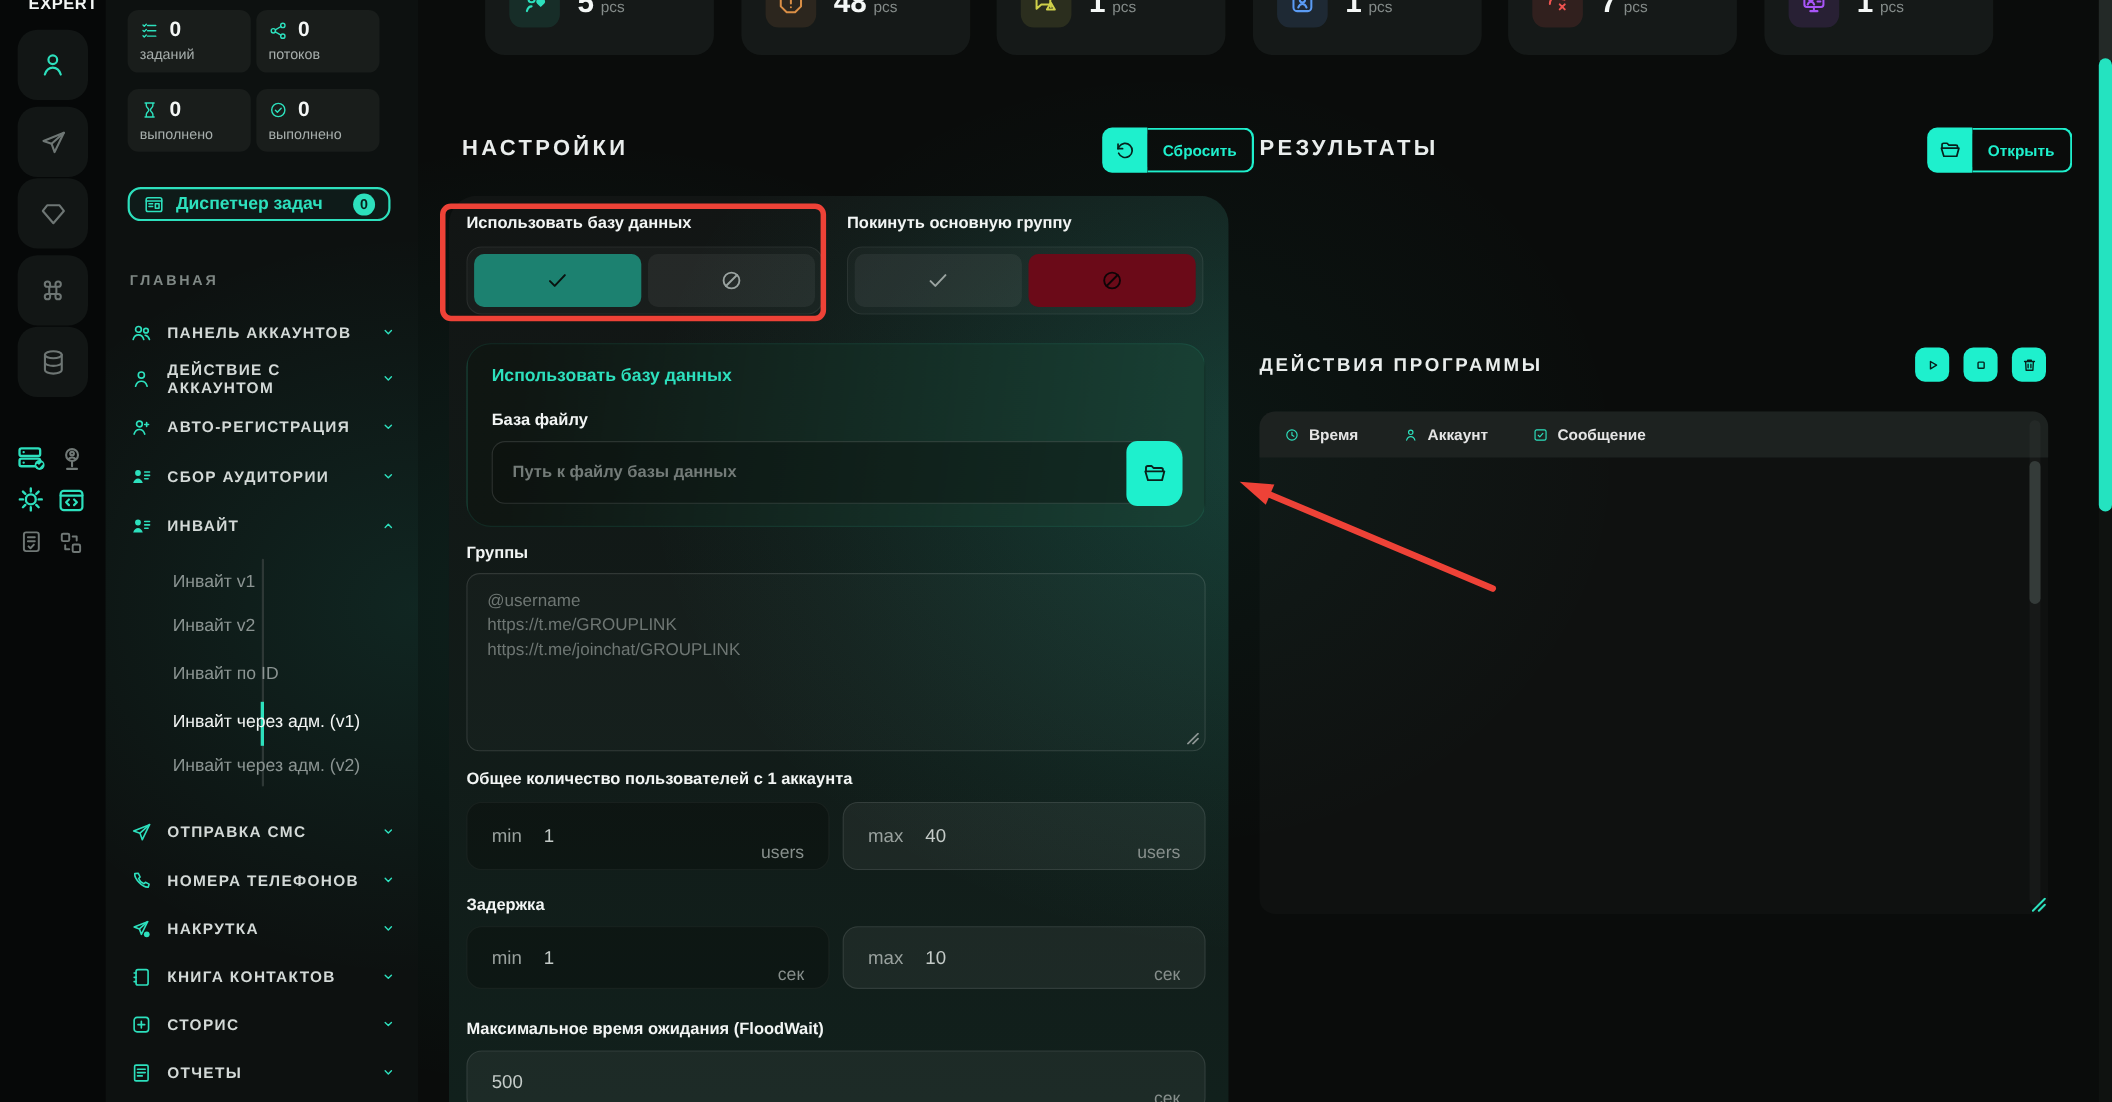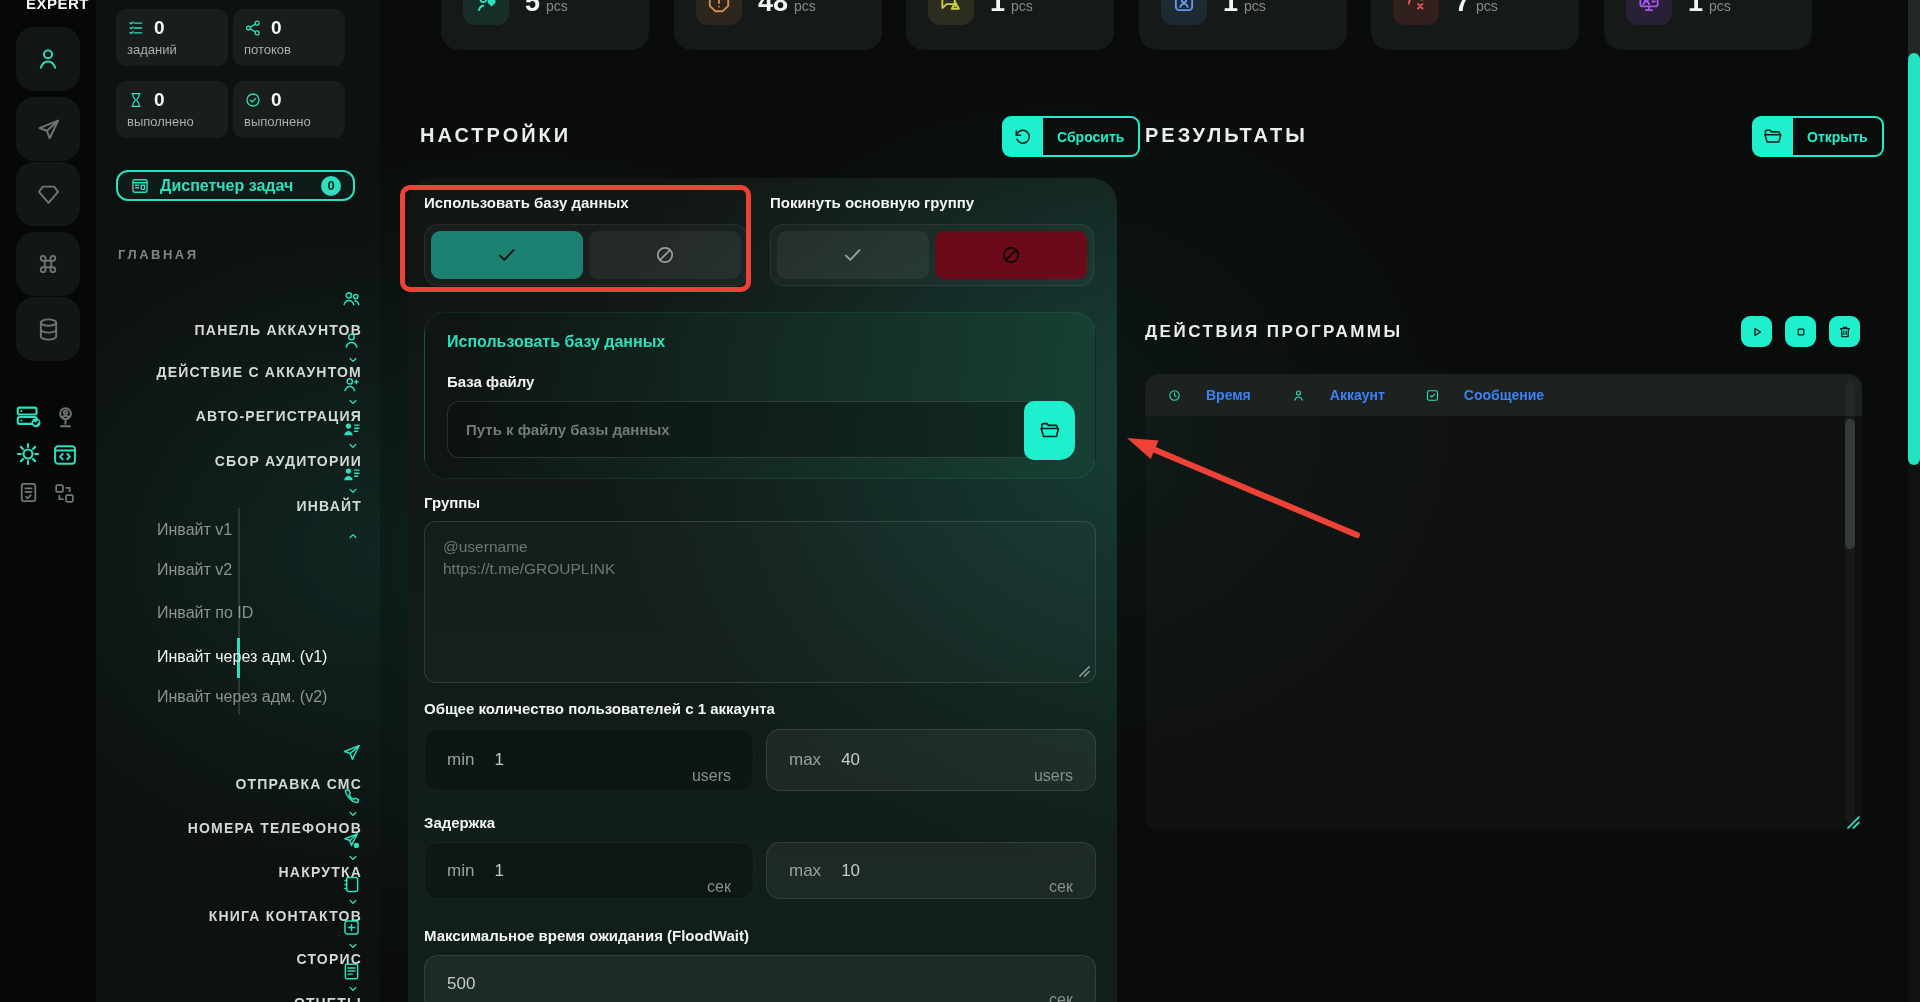--- a/index.html
+++ b/index.html
@@ -27,21 +27,21 @@
   .stat-mini { width:112px; height:57px; border-radius:10px; background:#191d1b; padding:8px 11px; }
   .stat-mini .row { display:flex; align-items:center; gap:9px; color:#2de0bd; }
   .stat-mini .val { color:#f4f7f6; font-size:19px; font-weight:700; }
   .stat-mini .lbl { color:#a7aeac; font-size:13px; margin-top:3px; }
   #task-btn { left:116px; top:170px; width:239px; height:31px; border:2px solid #2de0bd; border-radius:12px;
     background:rgba(45,224,189,0.05); color:#2de0bd; display:flex; align-items:center; gap:10px; padding:0 12px; cursor:pointer; }
   #task-btn .t { font-size:16px; font-weight:700; }
   #task-btn .badge { margin-left:auto; width:20px; height:20px; border-radius:50%; background:#2de0bd; color:#07211c;
     font-size:13px; font-weight:700; display:flex; align-items:center; justify-content:center; }
   .section-lbl { color:#7f8885; font-size:13px; font-weight:700; letter-spacing:2.5px; }
-  .nav-item { left:118px; width:244px; height:28px; display:flex; align-items:flex-end; gap:13px; cursor:pointer;flex-direction:column; }
+  .nav-item { left:118px; width:244px; height:28px; display:flex; align-items:center; gap:13px; cursor:pointer; }
   .nav-item .ni { color:#2de0bd; flex:0 0 auto; }
   .nav-item .nl { color:#d3d9d7; font-size:14px; font-weight:700; letter-spacing:1.2px; }
   .nav-item .chev { margin-left:auto; color:#2de0bd; }
   .sub-item { left:157px; width:200px; height:24px; display:flex; align-items:center;
     color:#8b9492; font-size:16px; cursor:pointer; }
   .sub-item.active { color:#f2f5f4; }
   #sub-line { left:142px; top:508px; width:2px; height:207px; background:#2e3836; border-radius:1px; }
   #sub-active-bar { left:141px; top:638px; width:3px; height:40px; background:#2de0bd; }
 
   
@@ -93,21 +93,21 @@
   .range-input .pre { color:#99a19e; font-size:17px; }
   .range-input .val { color:#c4cbc8; font-size:17px; margin-left:20px; }
   .range-input .suf { margin-left:auto; color:#878f8c; font-size:16px;margin-top:32px; }
 
   
   .actions-title { color:#e9edec; font-size:17px; font-weight:700; letter-spacing:2.5px; }
   .act-btn { width:31px; height:31px; border-radius:9px; background:#1ef0cd; color:#07211c;
     display:flex; align-items:center; justify-content:center; cursor:pointer; }
   #log-table { left:1145px; top:374px; width:717px; height:457px; border-radius:14px; background:rgba(255,255,255,0.022); }
   #log-head { height:42px; border-radius:14px 14px 0 0; background:#1d2220; display:flex; align-items:center; }
-  .col-h { display:flex; align-items:center; gap:24px; color:#3b82f6; font-size:14px; font-weight:700; }
+  .col-h { display:flex; align-items:center; gap:8px; color:#e5e5e5; font-size:14px; font-weight:700; }
   .col-h .ci { color:#2de0bd; }
   #log-scroll-track { position:absolute; right:7px; top:8px; width:10px; height:441px; border-radius:5px; background:rgba(255,255,255,0.035); }
   #log-scroll-thumb { position:absolute; right:7px; top:45px; width:10px; height:130px; border-radius:5px; background:#343b39; }
 
   
   #anno-rect { left:400px; top:185px; width:351px; height:107px; border:5px solid #ee4237; border-radius:10px; z-index:30; }
   #anno-arrow { left:1095px; top:420px; z-index:30; }
 
   
   #page-scroll-track { left:1908px; top:0; width:12px; height:1002px; background:#15191877; }
@@ -564,20 +564,21 @@
             </svg>
           </span>
       </div>
     </div>
   </div>
 
   <div class="abs fld-lbl" style="left:424px; top:494px">Группы</div>
   <div id="groups-area" class="abs">
     <div class="phl">@username</div>
     <div class="phl">https://t.me/GROUPLINK</div>
+    <div class="phl">https://t.me/joinchat/GROUPLINK</div>
     <span class="resize-corner">
         <svg class="ic" width="11" height="11" viewBox="0 0 12 12" stroke-width="1.3">
           <path d="M11 1L1 11M11 6L6 11"></path>
         </svg>
       </span>
   </div>
 
   <div class="abs fld-lbl" style="left:424px; top:700px">Общее количество пользователей с 1 аккаунта</div>
   <div class="abs range-input dark" style="left:424px; top:729px; width:330px">
     <span class="pre">min</span>

